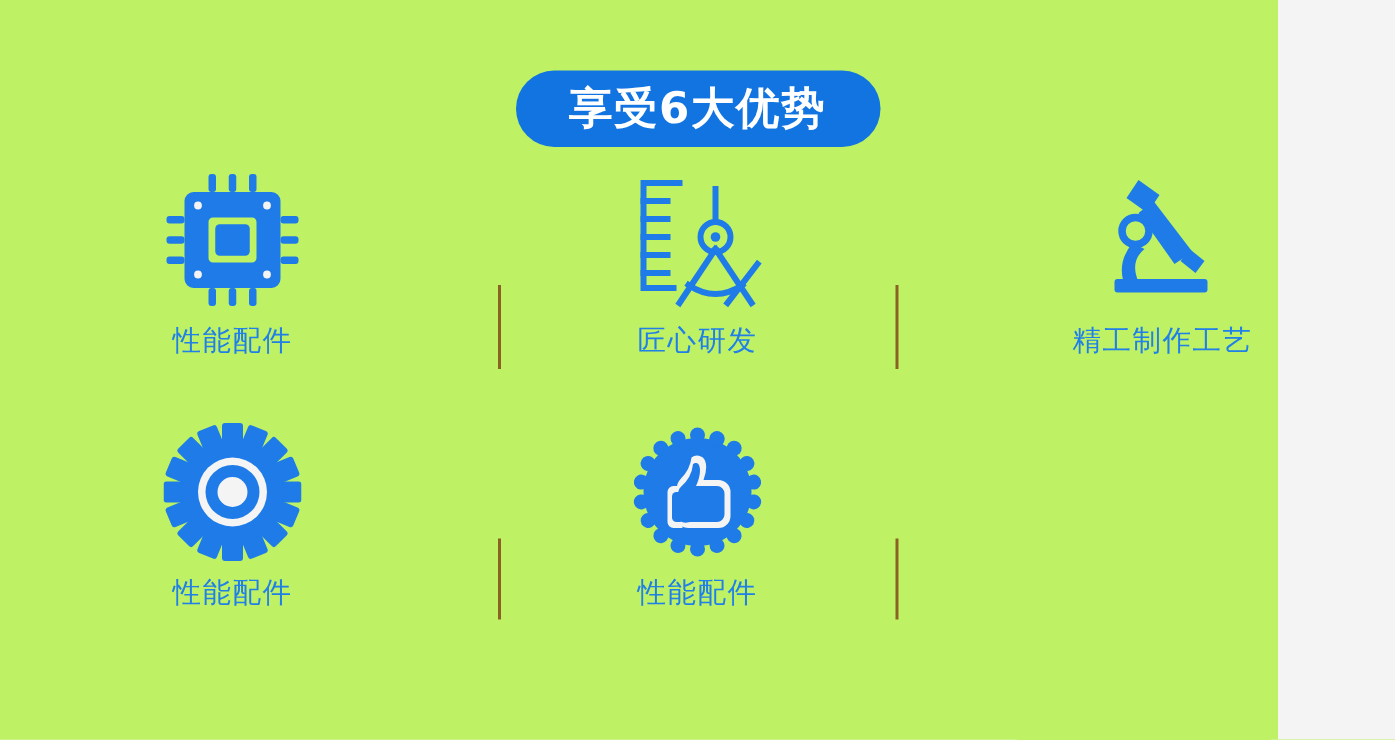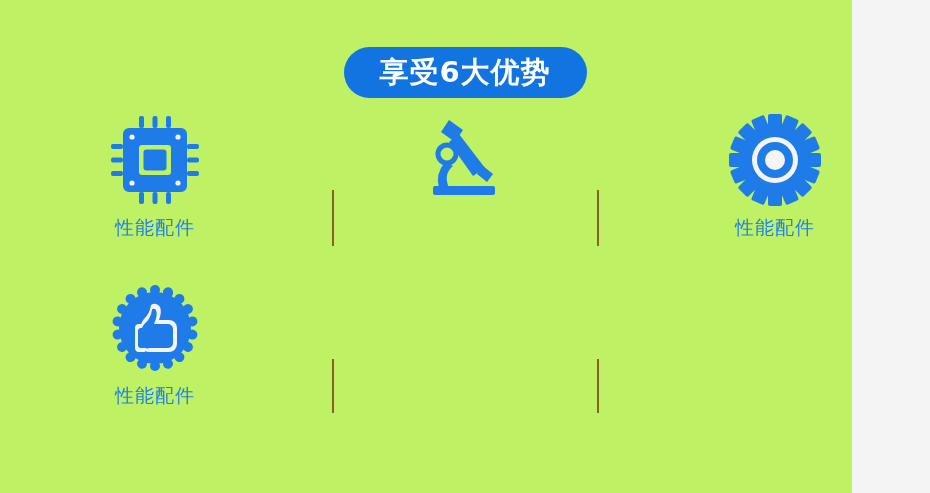--- a/index.html
+++ b/index.html
@@ -136,34 +136,57 @@
           <circle cx="23" cy="23" r="2.6" fill="#f4f4f4"></circle>
           <circle cx="69" cy="23" r="2.6" fill="#f4f4f4"></circle>
           <circle cx="23" cy="69" r="2.6" fill="#f4f4f4"></circle>
           <circle cx="69" cy="69" r="2.6" fill="#f4f4f4"></circle>
         </svg>
       </div>
       <span class="cell-label">性能配件</span>
     </div>
 
 
+    <div class="cell">
+      <div class="icon-box">
+        <svg width="92" height="92" viewBox="0 0 92 92" aria-hidden="true">
+          <g fill="none" stroke="#1e7be8" stroke-width="4" stroke-linecap="square">
+            <path d="M34 8 H10 V78 H30"></path>
+            <path d="M10 20 H26"></path>
+            <path d="M10 32 H26"></path>
+            <path d="M10 44 H26"></path>
+            <path d="M10 56 H26"></path>
+            <path d="M10 68 H26"></path>
+            <path d="M58 12 V34"></path>
+            <circle cx="58" cy="44" r="10"></circle>
+            <path d="M58 52 L34 88"></path>
+            <path d="M58 52 L82 88"></path>
+            <path d="M40 76 q18 12 36 0"></path>
+            <path d="M86 62 L66 88"></path>
+          </g>
+          <circle cx="58" cy="44" r="3.2" fill="#1e7be8"></circle>
+        </svg>
+      </div>
+      <span class="cell-label">匠心研发</span>
+    </div>
 
     <div class="cell">
       <div class="icon-box">
         <svg width="92" height="92" viewBox="0 0 92 92" aria-hidden="true">
           <g fill="#1e7be8">
             <path d="M30 6 L44 16 L36 28 L22 18 Z"></path>
             <path d="M40 20 L66 54 L54 62 L30 28 Z"></path>
             <path d="M64 52 L74 60 L68 68 L58 60 Z"></path>
             <circle cx="28" cy="40" r="9" fill="none" stroke="#1e7be8" stroke-width="5"></circle>
             <path d="M26 48 q-10 12 -6 26 h10 q-6 -14 4 -22 z"></path>
             <rect x="14" y="72" width="62" height="9" rx="2"></rect>
           </g>
         </svg>
       </div>
+      <span class="cell-label">精工制作工艺</span>
     </div>
 
     <div class="cell">
       <div class="icon-box">
         <svg width="92" height="92" viewBox="0 0 92 92" aria-hidden="true">
           <g fill="#1e7be8">
             <g id="gear-teeth">
               <rect x="39" y="0" width="14" height="18" rx="2"></rect>
               <rect x="39" y="74" width="14" height="18" rx="2"></rect>
               <rect x="0" y="39" width="18" height="14" rx="2"></rect>

